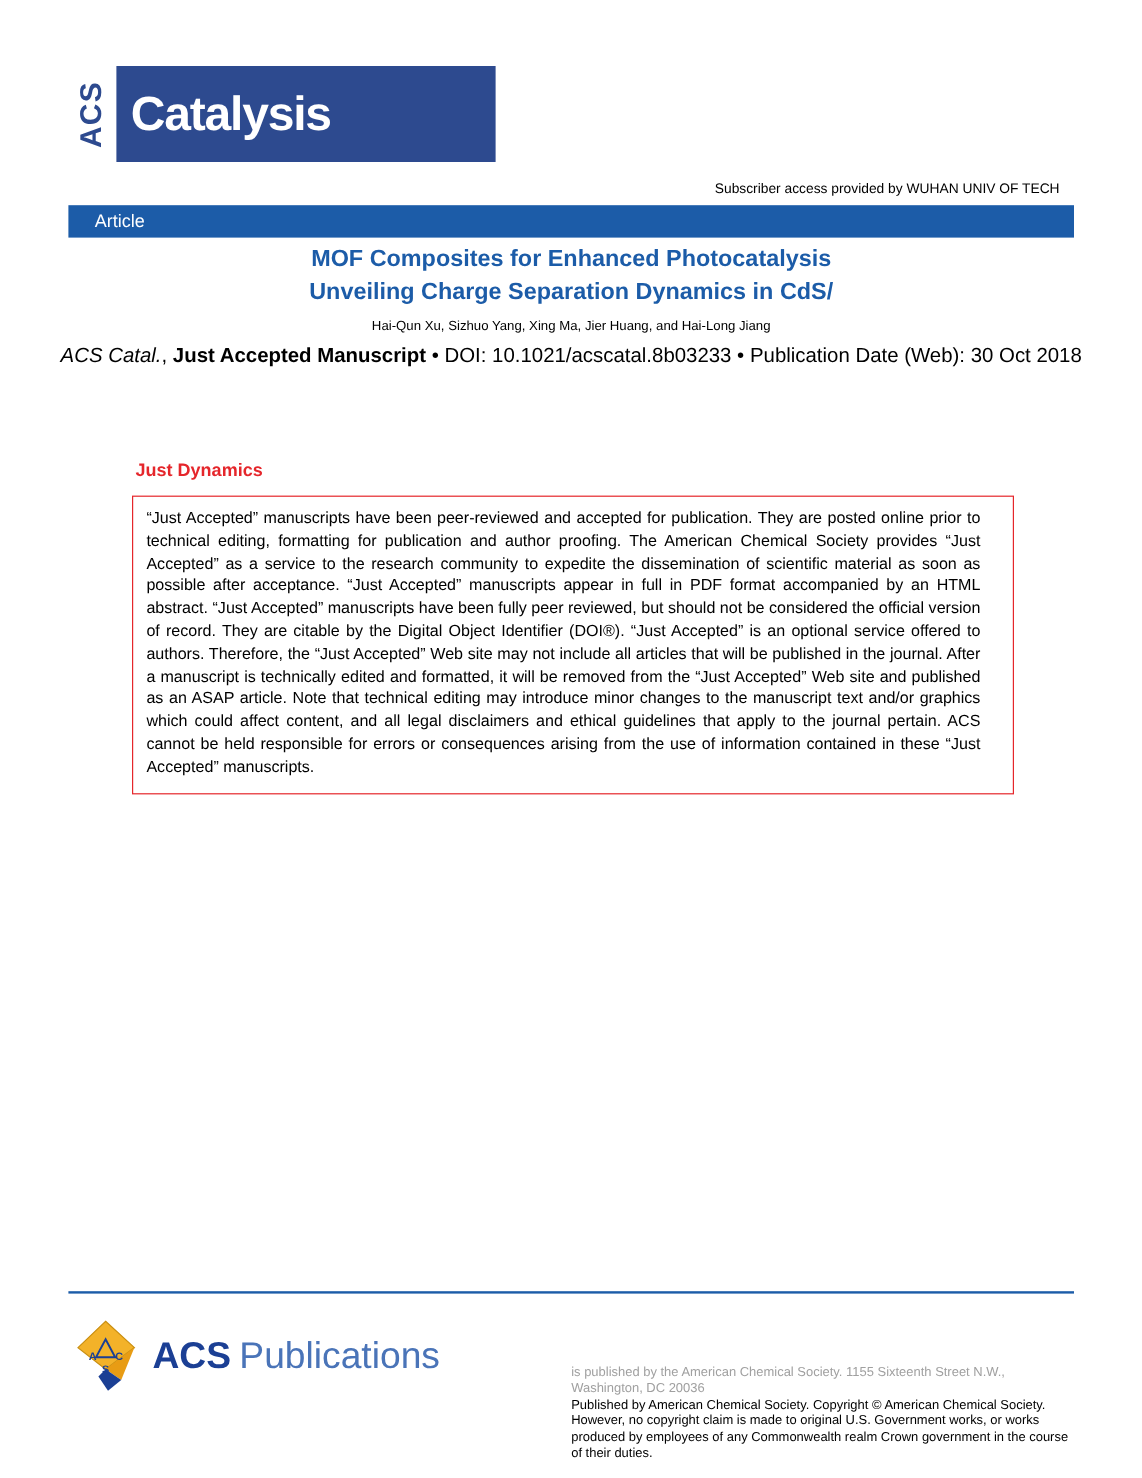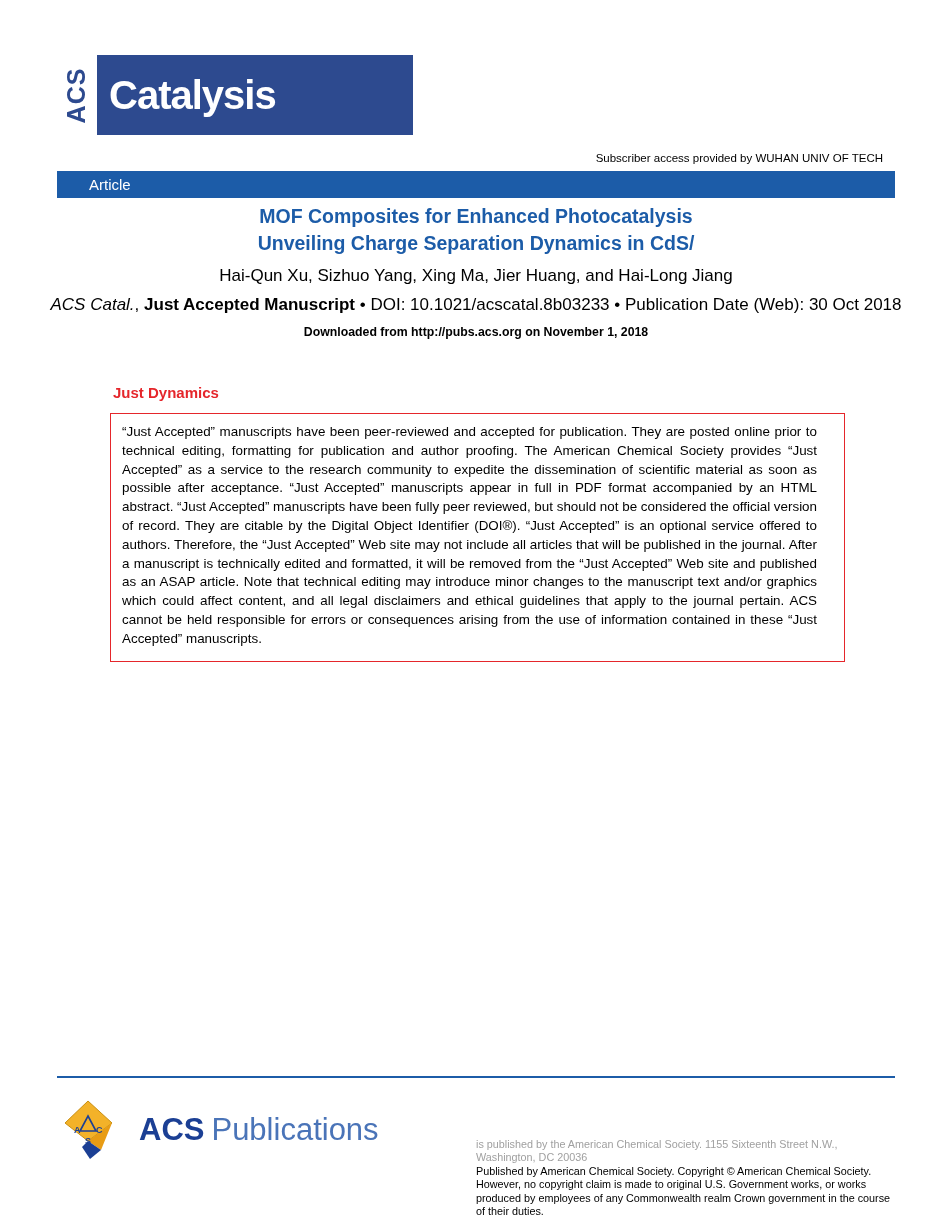--- a/index.html
+++ b/index.html
@@ -39,35 +39,35 @@
     position: absolute; right: 69px; top: 152px;
     font-size: 11.5px; color: #000; text-align: left;
   }
 
   .article-bar {
     position: absolute; left: 57px; top: 171px;
     width: 838px; height: 27px;
     background: #1c5ca8;
     color: #fff;
     display: flex; align-items: center;
-    padding-left: 32px;
+    padding-left: 22px;
     font-size: 15px;
   }
 
   
   .title-block {
     position: absolute; left: 0; top: 203px; width: 952px;
     text-align: center;
   }
   .paper-title {
     color: #1c5ca8; font-weight: bold;
     font-size: 19.5px; line-height: 27px;
   }
   .paper-authors {
-    margin-top: 9px; font-size: 17px; color: #000;
+    margin-top: 9px; font-size: 11px; color: #000;
   }
   .paper-citation {
     margin-top: 9px; font-size: 17px; color: #000;
   }
   .paper-citation .jrnl { font-style: italic; }
   .paper-citation .status { font-weight: bold; }
   .paper-downloaded {
     margin-top: 10px; font-size: 12.3px; font-weight: bold; color: #000;
   }
 
@@ -89,21 +89,21 @@
   
   .footer-rule {
     position: absolute; left: 57px; top: 1076px;
     width: 838px; border-top: 2px solid #1c5ca8;
   }
   .footer-brand {
     position: absolute; left: 57px; top: 1100px;
     display: flex; align-items: center;
   }
   .footer-brand svg { display: block; }
-  .brand-text { margin-left: 20px; font-size: 31px; letter-spacing: 0; }
+  .brand-text { margin-left: 8px; font-size: 31px; letter-spacing: 0; }
   .brand-acs { color: #1b3f94; font-weight: bold; }
   .brand-pubs { color: #4a74b8; font-weight: normal; margin-left: 7px; }
 
   .footer-info {
     position: absolute; left: 476px; top: 1138px;
     width: 420px;
     font-size: 10.8px; line-height: 13.4px;
   }
   .footer-address { color: #a0a0a0; }
   .footer-copyright { color: #000; margin-top: 0px; }
@@ -128,21 +128,20 @@
 
 <div class="title-block">
   <div class="paper-title">
     <div>MOF Composites for Enhanced Photocatalysis</div>
     <div>Unveiling Charge Separation Dynamics in CdS/</div>
   </div>
   <div class="paper-authors">Hai-Qun Xu, Sizhuo Yang, Xing Ma, Jier Huang, and Hai-Long Jiang</div>
   <div class="paper-citation">
     <span class="jrnl">ACS Catal.</span><span>, </span><span class="status">Just Accepted Manuscript</span><span> • DOI: 10.1021/acscatal.8b03233 • Publication Date (Web): 30 Oct 2018</span>
   </div>
-  <div class="paper-downloaded">Downloaded from http://pubs.acs.org on November 1, 2018</div>
 </div>
 
 <div class="notice-heading">Just Dynamics</div>
 <div class="notice-box">
   <span>“Just Accepted” manuscripts have been peer-reviewed and accepted for publication. They are posted online prior to technical editing, formatting for publication and author proofing. The American Chemical Society provides “Just Accepted” as a service to the research community to expedite the dissemination of scientific material as soon as possible after acceptance. “Just Accepted” manuscripts appear in full in PDF format accompanied by an HTML abstract. “Just Accepted” manuscripts have been fully peer reviewed, but should not be considered the official version of record. They are citable by the Digital Object Identifier (DOI®). “Just Accepted” is an optional service offered to authors. Therefore, the “Just Accepted” Web site may not include all articles that will be published in the journal. After a manuscript is technically edited and formatted, it will be removed from the “Just Accepted” Web site and published as an ASAP article. Note that technical editing may introduce minor changes to the manuscript text and/or graphics which could affect content, and all legal disclaimers and ethical guidelines that apply to the journal pertain. ACS cannot be held responsible for errors or consequences arising from the use of information contained in these “Just Accepted” manuscripts.</span>
 </div>
 
 <div class="footer-rule"></div>
 
 <div class="footer-brand">

